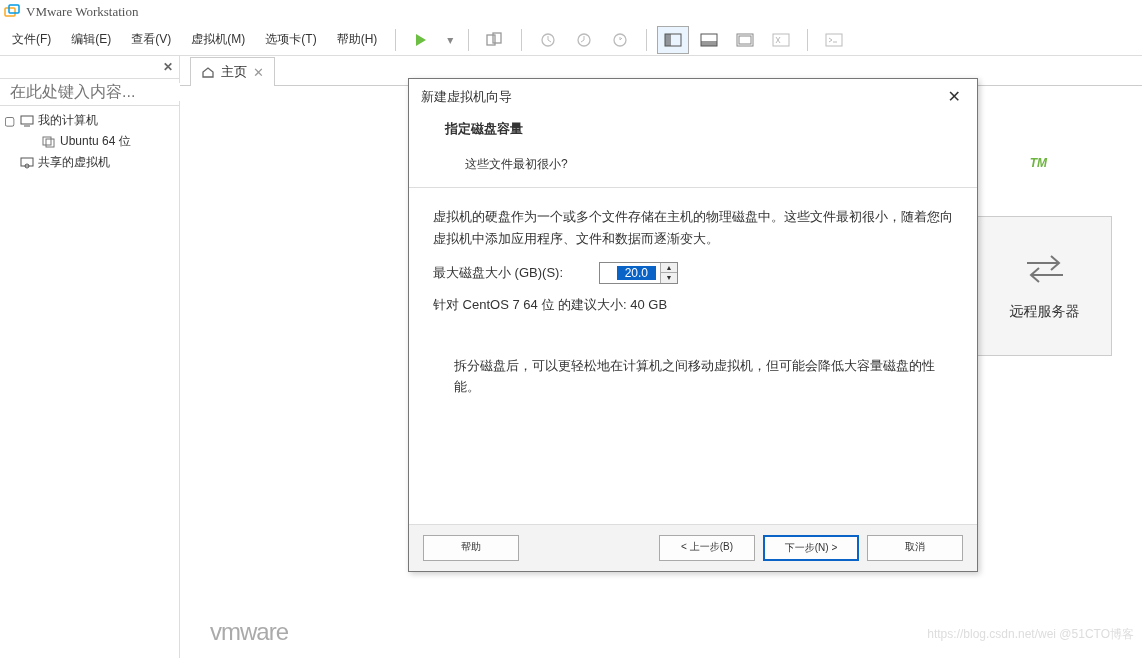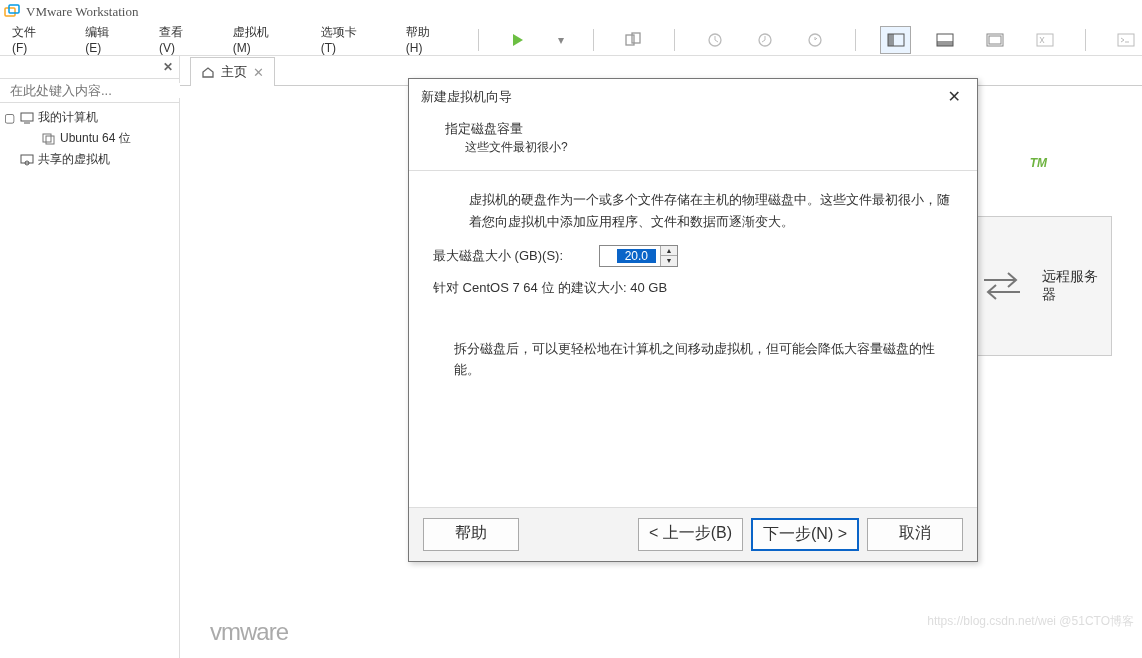--- a/index.html
+++ b/index.html
@@ -1,64 +1,64 @@
 <!DOCTYPE html>
 <html><head>
 <meta charset="utf-8">
 <style>
 * { box-sizing: border-box; margin: 0; padding: 0; }
 body { font-family: "Segoe UI", "Microsoft YaHei", sans-serif; font-size: 12px; background: #fff; color: #333; overflow: hidden; width: 1142px; height: 658px; }
 .titlebar { height: 24px; display: flex; align-items: center; padding: 0 4px; font-family: Liberation Serif, serif; }
 .titlebar svg { margin-right: 6px; }
 .titlebar-text { color: #555; font-size: 13px; }
-.menubar { height: 32px; display: flex; align-items: center; border-bottom: 1px solid #ddd; padding-left: 4px; gap: 18px; }
+.menubar { height: 32px; display: flex; align-items: center; border-bottom: 1px solid #ddd; padding-left: 4px; gap: 4px; }
 .menu-item { padding: 4px 8px; cursor: default; color: #333; }
 .toolbar-sep { width: 1px; height: 22px; background: #ccc; margin: 0 6px; }
 .toolbar-btn { width: 32px; height: 28px; display: flex; align-items: center; justify-content: center; border: 1px solid transparent; }
 .content { display: flex; height: calc(658px - 56px); }
 .sidebar { width: 180px; border-right: 1px solid #ddd; display: flex; flex-direction: column; }
 .sidebar-header { display: flex; justify-content: flex-end; border-bottom: 1px solid #ddd; padding: 4px 6px; font-weight: bold; }
 .sidebar-header span { cursor: default; color: #666; }
 .search-row { display: flex; align-items: center; padding: 4px 6px; border-bottom: 1px solid #ddd; gap: 4px; }
-.search-input { flex: 1; border: none; outline: none; font-size: 13px; color: #0369a1; }
+.search-input { flex: 1; border: none; outline: none; font-size: 16px; color: #0369a1; }
 .tree { padding: 4px 4px; }
 .tree-row { display: flex; align-items: center; padding: 2px 0; gap: 4px; cursor: default; }
 .tree-row .indent-2 { margin-left: 34px; }
 .expander { width: 12px; color: #555; }
 .main { flex: 1; background: #fff; position: relative; }
 .tabbar { display: flex; align-items: flex-end; height: 30px; border-bottom: 1px solid #ccc; padding-left: 10px; gap: 0; }
 .tab { border: 1px solid #ccc; border-bottom: none; padding: 5px 10px; display: flex; align-items: center; gap: 6px; background: #fff; position: relative; top: 1px; font-size: 13px;}
 .tab .close { color: #999; }
 .main-body { position: relative; height: calc(100% - 30px); background: #fff; }
 .tm-badge { position: absolute; right: 95px; top: 70px; color: #6db33f; font-style: italic; font-size: 12px; font-weight: bold;}
-.welcome-card { position: absolute; right: 30px; top: 130px; width: 135px; height: 140px; border: 1px solid #ccc; background: #f5f5f5; display: flex; flex-direction: row; align-items: center; justify-content: center; gap: 16px; }
+.welcome-card { position: absolute; right: 30px; top: 130px; width: 135px; height: 140px; border: 1px solid #ccc; background: #f5f5f5; display: flex; flex-direction: column; align-items: center; justify-content: center; gap: 16px; }
 .welcome-card .arrows { font-size: 28px; color: #666; }
 .vmware-logo { position: absolute; left: 30px; bottom: 12px; color: #aaa; font-size: 24px; font-weight: 300; letter-spacing: -1px; }
-.watermark { position: absolute; right: 8px; bottom: 28px; color: #ddd; font-size: 12px; }
+.watermark { position: absolute; right: 8px; bottom: 15px; color: #ddd; font-size: 12px; }
 .dialog { position: absolute; left: 408px; top: 78px; width: 570px; background: #fff; border: 1px solid #777; box-shadow: 2px 2px 6px rgba(0,0,0,.2); }
 .dialog-title { display: flex; justify-content: space-between; align-items: center; padding: 8px 12px; font-size: 13px; }
 .dialog-close { cursor: default; font-size: 16px; padding: 0 4px; }
 .dialog-head { padding: 6px 24px 14px 36px; border-bottom: 1px solid #ddd; }
-.dialog-head-title { font-weight: normal; font-size: 13px; margin-bottom: 1px; }
+.dialog-head-title { font-weight: bold; font-size: 13px; margin-bottom: 18px; }
 .dialog-head-sub { margin-left: 20px; }
 .dialog-body { padding: 18px 24px 30px 24px; font-size: 13px; line-height: 1.7; }
-.dialog-body p { margin-bottom: 12px; margin-left: 36px; }
+.dialog-body p { margin-bottom: 12px; }
 .size-row { display: flex; align-items: center; gap: 8px; margin-bottom: 10px; }
 .spin-wrap { display: flex; align-items: center; border: 1px solid #888; height: 22px; }
 .spin-input { width: 60px; border: none; text-align: right; padding: 2px 4px; font-size: 12px; }
 .spin-input .sel { background: #0a64c8; color: #fff; padding: 0 8px; }
 .spin-btns { display: flex; flex-direction: column; border-left: 1px solid #aaa; }
 .spin-btns div { width: 16px; height: 10px; font-size: 7px; line-height: 10px; text-align: center; background: #f0f0f0; border-bottom: 1px solid #aaa; cursor: default; }
 .spin-btns div:last-child { border-bottom: none; }
 .radio-row { display: flex; align-items: flex-start; gap: 8px; margin: 4px 0; }
 .radio-outer { width: 13px; height: 13px; border: 1px solid #555; border-radius: 50%; display: flex; align-items: center; justify-content: center; margin-top: 3px; flex-shrink:0;}
 .radio-inner { width: 7px; height: 7px; border-radius: 50%; background: #000; }
 .radio-desc { margin-left: 21px; color: #333; margin-top: 10px; margin-bottom: 6px; line-height: 1.6; }
 .dialog-footer { border-top: 1px solid #ddd; padding: 10px 14px; display: flex; gap: 8px; background: #f3f3f3;}
-.dlg-btn { min-width: 96px; padding: 4px 10px; border: 1px solid #aaa; background: #fdfdfd; text-align: center; cursor: default; font-size: 16px; }
+.dlg-btn { min-width: 96px; padding: 4px 10px; border: 1px solid #aaa; background: #fdfdfd; text-align: center; cursor: default; font-size: 10px; }
 .dlg-btn.primary { border: 2px solid #0a64c8; }
 .footer-spacer { flex: 1; }
 svg { display: block; }
 </style>
 </head>
 <body>
 
 <div class="titlebar">
   <svg width="16" height="16">
       <rect x="1" y="4" width="10" height="8" rx="1" fill="none" stroke="#f9a825" stroke-width="1.5"></rect>

